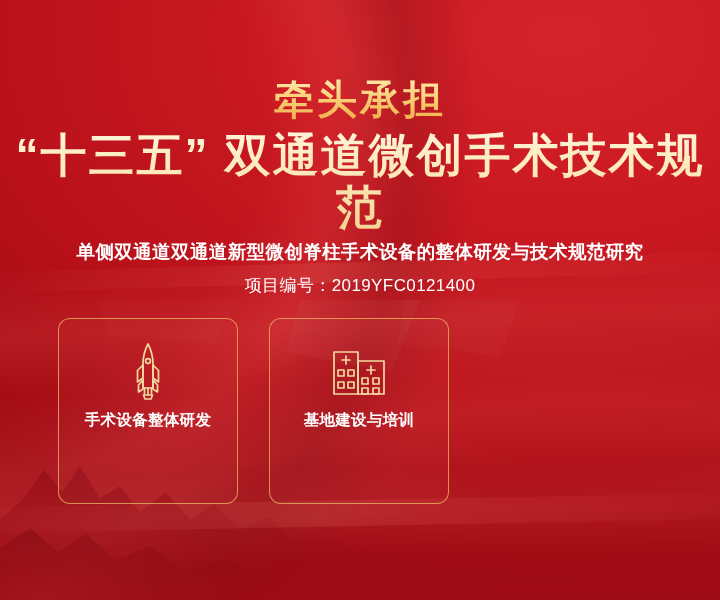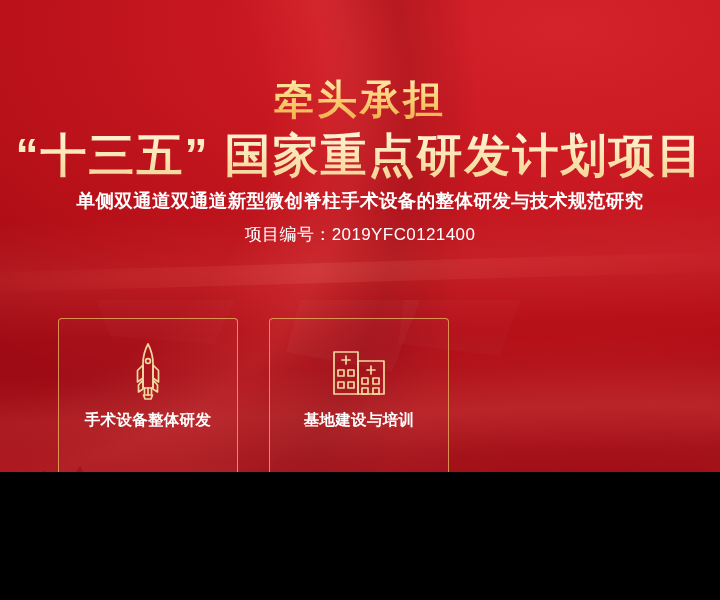--- a/index.html
+++ b/index.html
@@ -6,21 +6,21 @@
   html, body {
     margin: 0;
     padding: 0;
     background: #000;
   }
   * { box-sizing: border-box; }
 
   .stage {
     position: relative;
     width: 720px;
-    height: 472px;
+    height: 600px;
     overflow: hidden;
     font-family: "Liberation Sans", "DejaVu Sans", sans-serif;
     background: #c3121c;
     padding-left: 22px;
   }
 
   
   .bg-base {
     position: absolute;
     inset: 0;
@@ -119,21 +119,21 @@
     width: 604px;
     display: flex;
     gap: 31px;
     z-index: 5;
   }
   .card {
     position: relative;
     width: 180px;
     height: 186px;
     border: 1px solid rgba(233,180,95,0.78);
-    border-radius: 4px;
+    border-radius: 12px;
     background: rgba(255,170,150,0.03);
     display: flex;
     flex-direction: column;
     align-items: center;
     padding-top: 22px;
   }
   .card-icon {
     height: 62px;
     display: flex;
     align-items: center;
@@ -198,21 +198,21 @@
     <path d="M0,548 L30,528 L58,552 L86,534 L116,560 L150,546 L186,572 L226,558
              L270,582 L320,572 L380,592 L440,584 L520,598 L600,592 L720,600
              L720,600 L0,600 Z" fill="url(#mtnGrad2)"></path>
 
     <rect x="-40" y="262" width="800" height="20" fill="url(#bandGrad)" transform="rotate(-1.6 360 272)"></rect>
     <rect x="-40" y="500" width="800" height="26" fill="url(#bandGrad)" transform="rotate(-1.1 360 512)"></rect>
   </svg>
 
   <div class="header">
     <div class="eyebrow">牵头承担</div>
-    <div class="title">“十三五” 国家重点研发计划项目</div>
+    <div class="title">“十三五” 双通道微创手术技术规范</div>
     <div class="subtitle">单侧双通道双通道新型微创脊柱手术设备的整体研发与技术规范研究</div>
     <div class="projno">项目编号：2019YFC0121400</div>
   </div>
 
   <div class="cards">
 
     <div class="card">
       <div class="card-icon">
         <svg width="42" height="62" viewBox="0 0 42 62" fill="none" stroke="#f2d9a0" stroke-width="1.7" stroke-linejoin="round" stroke-linecap="round">
           <path d="M21 3 C17.5 9.5 16 16 16 23 L16 47 L26 47 L26 23 C26 16 24.5 9.5 21 3 Z"></path>

